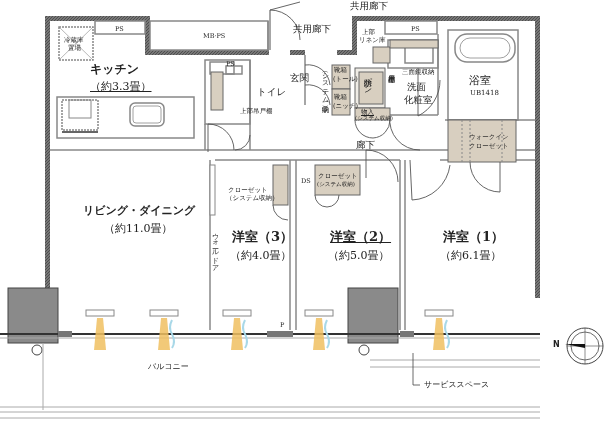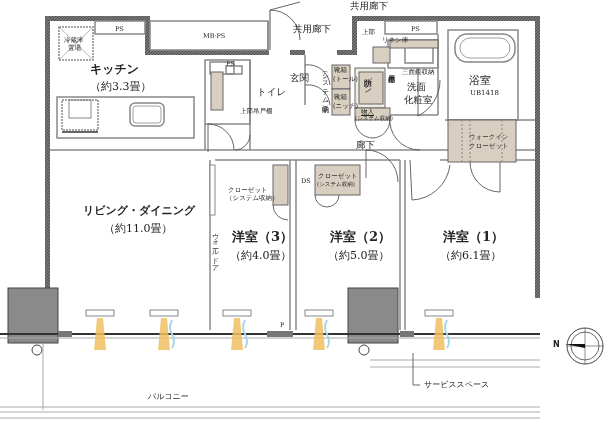--- a/index.html
+++ b/index.html
@@ -181,34 +181,34 @@
 <div class="lbl md" style="left:293px;top:24px;">共用廊下</div>
 
 <div class="lbl tiny" style="left:64px;top:37px;text-align:center;">冷蔵庫</div>
 <div class="lbl tiny" style="left:68px;top:45px;">置場</div>
 <div class="lbl tiny" style="left:115px;top:26px;">PS</div>
 <div class="lbl tiny" style="left:203px;top:33px;">MB·PS</div>
 <div class="lbl tiny" style="left:226px;top:61px;">PS</div>
 <div class="lbl tiny" style="left:411px;top:26px;">PS</div>
 
 <div class="lbl room" style="left:90px;top:63px;font-size:12px;">キッチン</div>
-<div class="lbl area" style="left:90px;top:81px;">（約3.3畳）</div>
+<div class="lbl area" style="left:90px;top:81px;text-decoration:underline;">（約3.3畳）</div>
 
 <div class="lbl md" style="left:257px;top:87px;">トイレ</div>
 <div class="lbl tiny" style="left:240px;top:108px;">上部吊戸棚</div>
 <div class="lbl md" style="left:290px;top:73px;">玄関</div>
 
 <div class="lbl tiny" style="left:334px;top:67px;">靴箱</div>
 <div class="lbl tiny" style="left:333px;top:76px;">(トール)</div>
 <div class="lbl tiny" style="left:334px;top:94px;">靴箱</div>
 <div class="lbl tiny" style="left:333px;top:103px;">(ニッチ)</div>
 <div class="lbl vert" style="left:321px;top:68px;">（システム収納）</div>
 
 <div class="lbl tiny" style="left:362px;top:29px;">上部</div>
-<div class="lbl tiny" style="left:359px;top:37px;margin-left:23px;">リネン庫</div>
+<div class="lbl tiny" style="left:359px;top:37px;">リネン庫</div>
 <div class="lbl vert" style="left:363px;top:72px;font-size:8px;">防水パン</div>
 <div class="lbl vert" style="left:387px;top:70px;">上部吊戸棚</div>
 <div class="lbl tiny" style="left:402px;top:69px;">三面鏡収納</div>
 <div class="lbl tiny" style="left:361px;top:109px;text-decoration:underline;">物入</div>
 <div class="lbl" style="left:355px;top:116px;font-size:5.5px;">(システム収納)</div>
 
 <div class="lbl md" style="left:407px;top:82px;text-align:center;">洗面</div>
 <div class="lbl md" style="left:404px;top:95px;">化粧室</div>
 <div class="lbl md" style="left:469px;top:75px;font-size:11px;">浴室</div>
 <div class="lbl tiny" style="left:470px;top:90px;font-size:7px;">UB1418</div>
@@ -224,22 +224,22 @@
 <div class="lbl tiny" style="left:318px;top:173px;">クローゼット</div>
 <div class="lbl" style="left:317px;top:182px;font-size:5.5px;">(システム収納)</div>
 
 <div class="lbl room" style="left:83px;top:205px;font-size:11px;">リビング・ダイニング</div>
 <div class="lbl area" style="left:104px;top:223px;">（約11.0畳）</div>
 
 <div class="lbl vert" style="left:211px;top:228px;">ウォールドア</div>
 
 <div class="lbl room" style="left:232px;top:230px;">洋室（3）</div>
 <div class="lbl area" style="left:230px;top:250px;">（約4.0畳）</div>
-<div class="lbl room" style="left:330px;top:230px;">洋室（2）</div>
+<div class="lbl room" style="left:330px;top:230px;text-decoration:underline;">洋室（2）</div>
 <div class="lbl area" style="left:328px;top:250px;">（約5.0畳）</div>
 <div class="lbl room" style="left:443px;top:230px;">洋室（1）</div>
 <div class="lbl area" style="left:440px;top:250px;">（約6.1畳）</div>
 
 <div class="lbl tiny" style="left:280px;top:322px;">P</div>
 
-<div class="lbl sm" style="left:148px;top:393px;">バルコニー</div>
+<div class="lbl sm" style="left:148px;top:363px;">バルコニー</div>
 <div class="lbl sm" style="left:424px;top:381px;">サービススペース</div>
 <div class="lbl sm" style="left:553px;top:341px;font-weight:bold;font-family:'DejaVu Sans',sans-serif;">N</div>
 
 </body></html>

